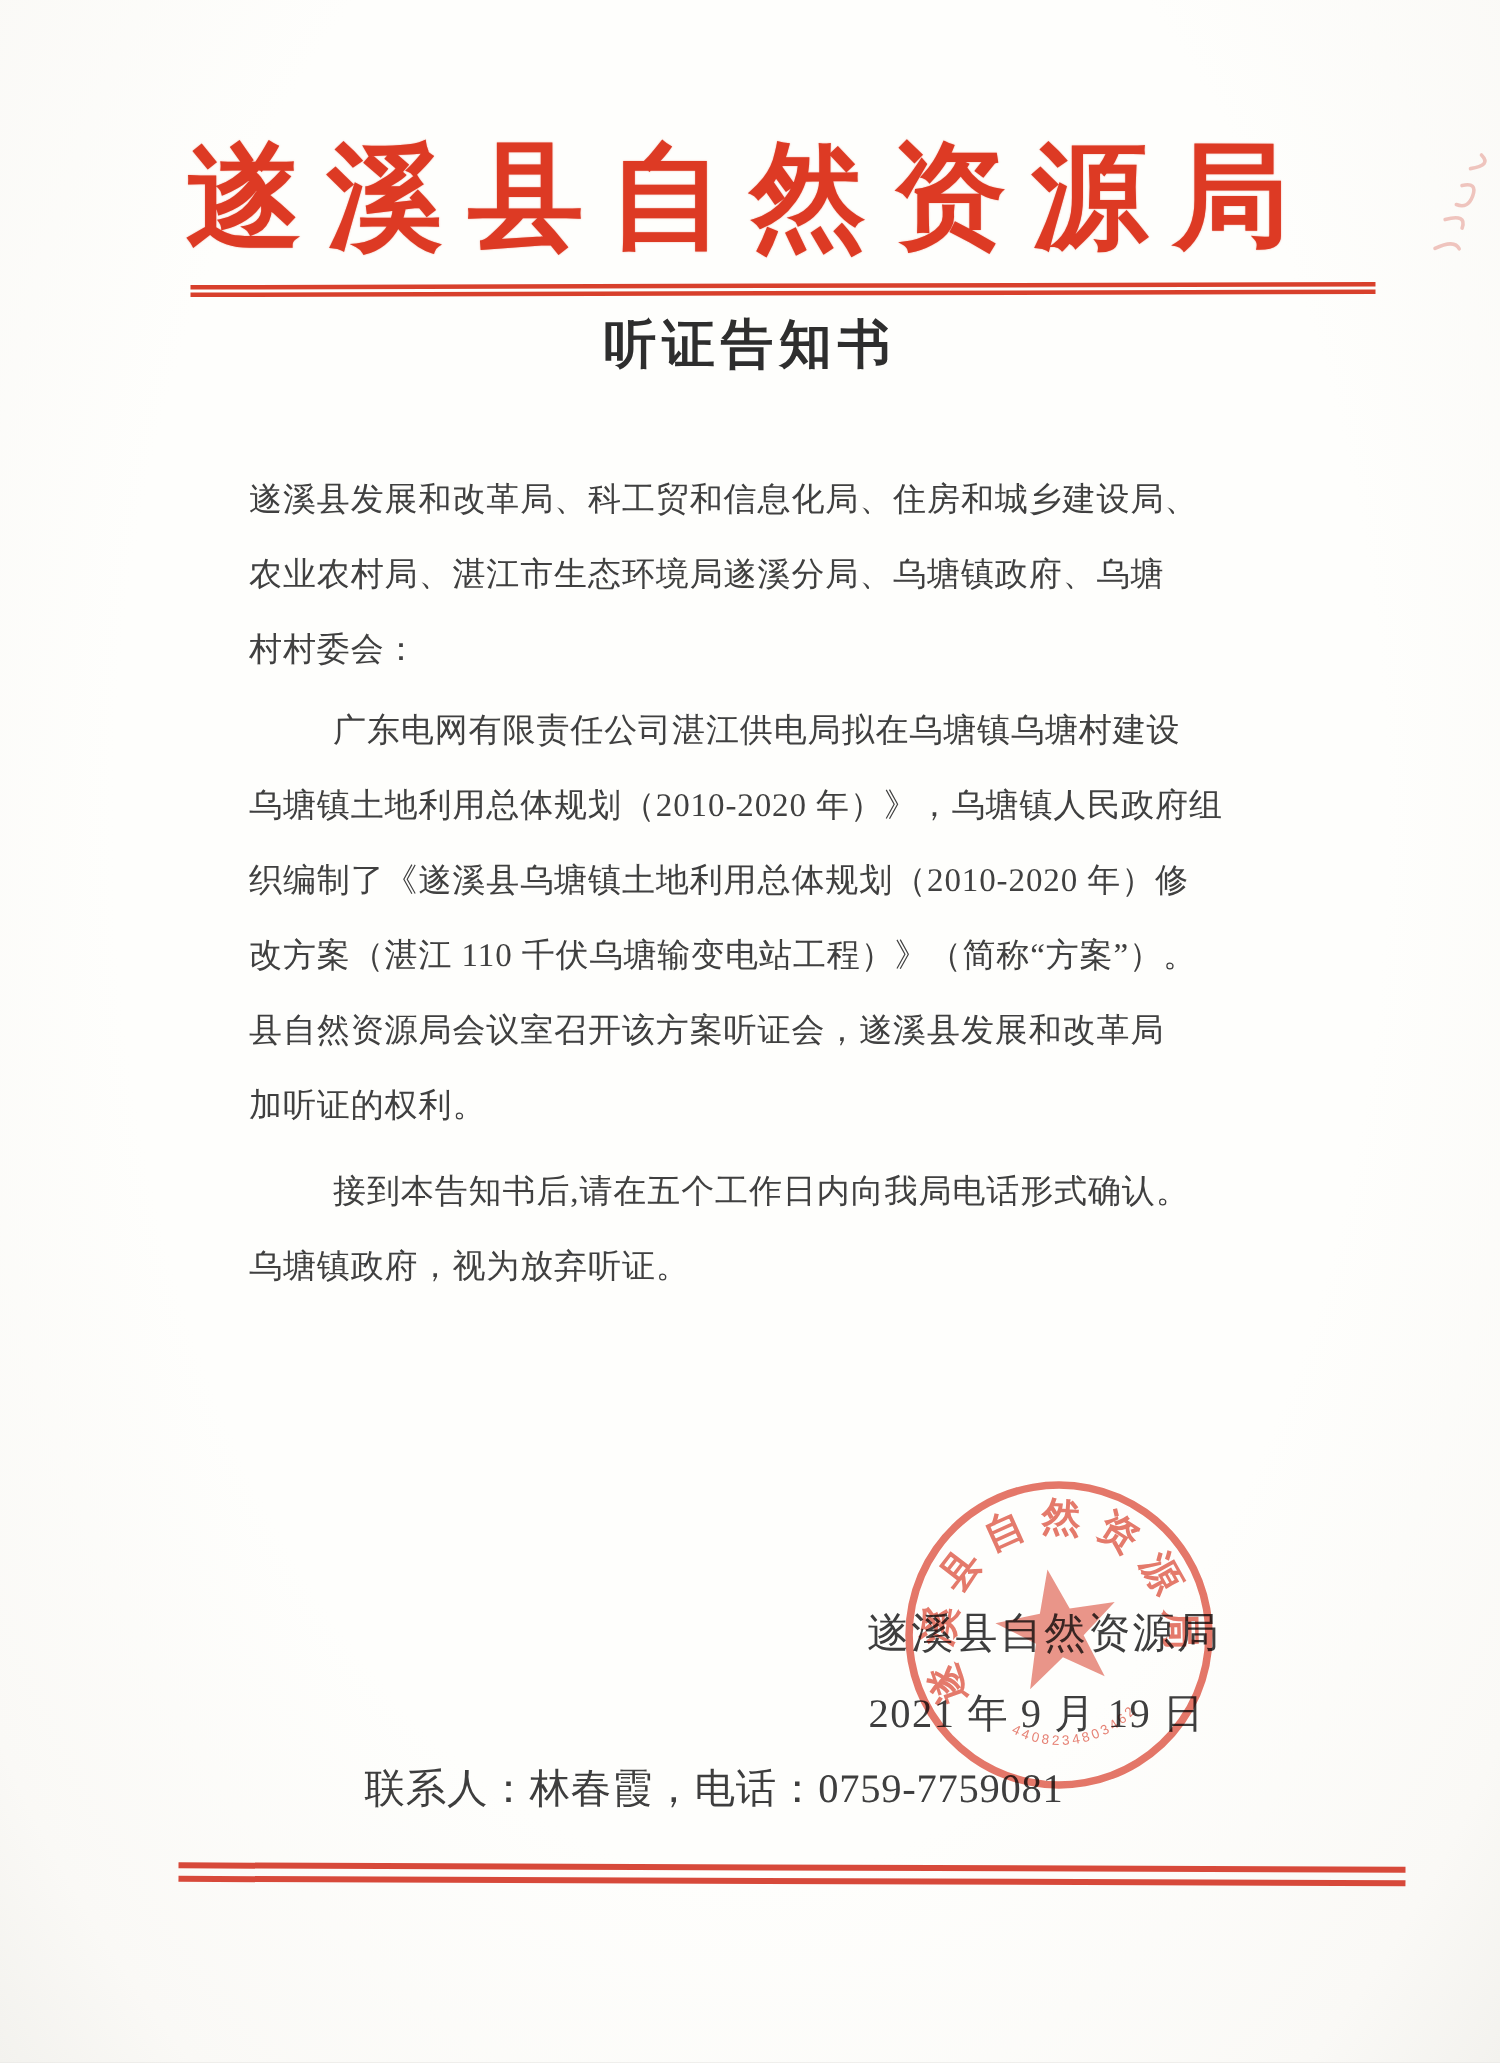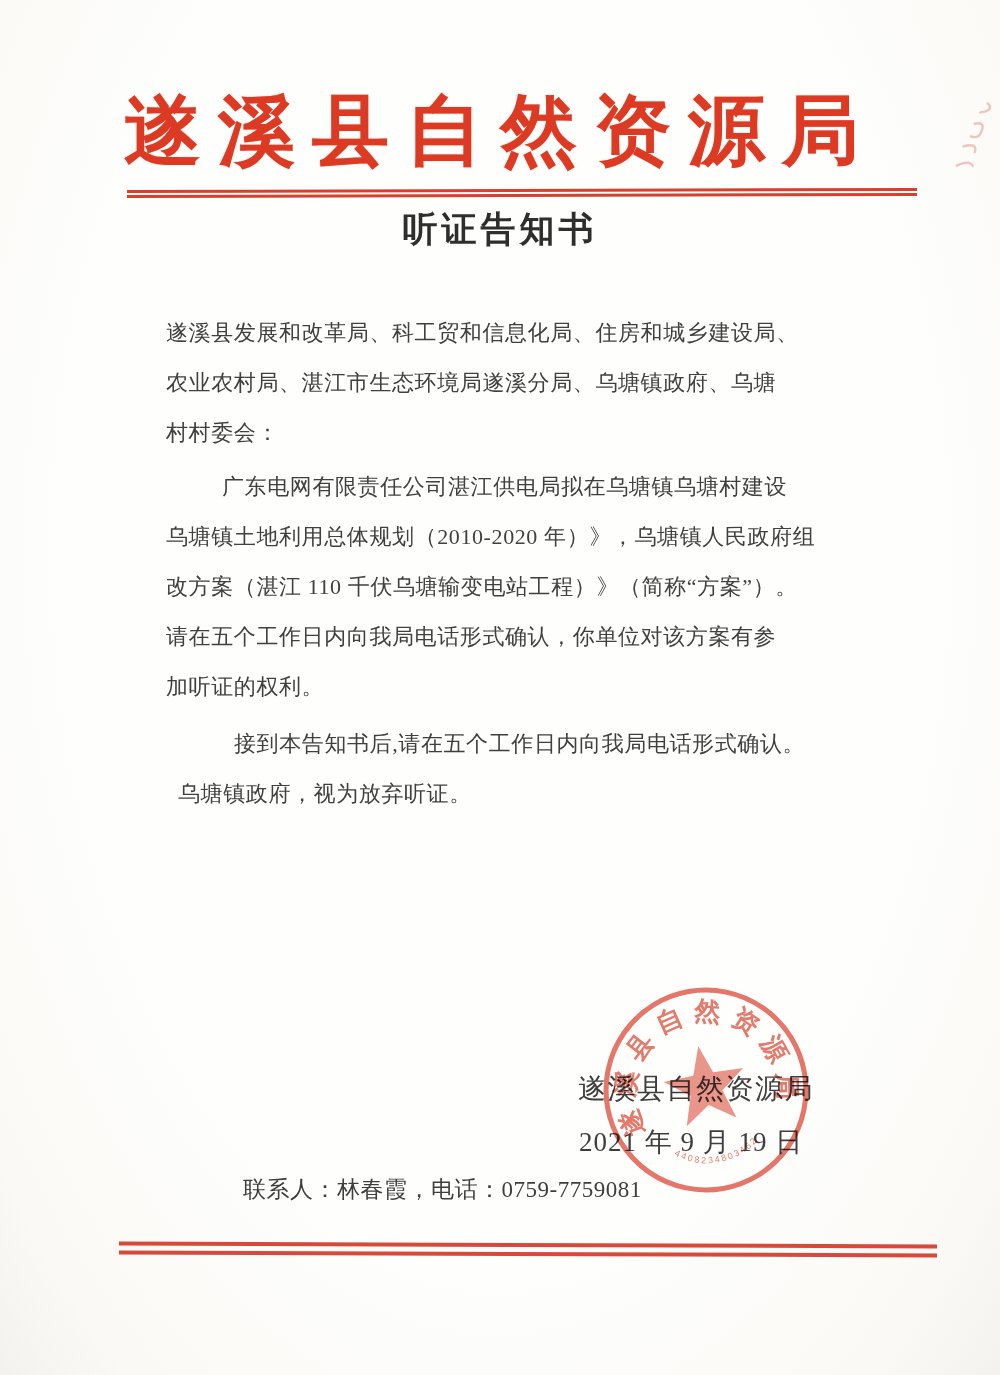--- a/index.html
+++ b/index.html
@@ -53,41 +53,41 @@
   
   .body-text {
     position: absolute;
     top: 308px; left: 166px; width: 730px;
     font-size: 22px;
     letter-spacing: 0.6px;
     color: #404040;
     line-height: 50px;
   }
   .body-text .para { margin-bottom: 4px; }
-  .body-text .para.p3 { margin-top: 7px; margin-left: 12px; }
+  .body-text .para.p3 { margin-top: 7px; }
   .line { height: 50px; white-space: nowrap; }
   .line.indent { padding-left: 56px; }
 
   
   .signer {
     position: absolute;
     top: 1070px; left: 578px;
     font-size: 28px; letter-spacing: 1.5px;
     color: #3e3e3e; white-space: nowrap;
   }
   .sign-date {
     position: absolute;
     top: 1124px; left: 579px;
     font-size: 27px; letter-spacing: 1px;
     color: #3e3e3e; white-space: nowrap;
   }
   .contact-line {
     position: absolute;
     top: 1174px; left: 243px;
-    font-size: 23px; letter-spacing: 0.5px;
+    font-size: 27px; letter-spacing: 0.5px;
     color: #3e3e3e; white-space: nowrap;
   }
 
   
   .seal {
     position: absolute;
     top: 983px; left: 599px;
     width: 214px; height: 214px;
     mix-blend-mode: multiply;
     transform: rotate(-10deg);
@@ -133,22 +133,23 @@
 
   <div class="body-text">
     <div class="para p1">
       <div class="line">遂溪县发展和改革局、科工贸和信息化局、住房和城乡建设局、</div>
       <div class="line">农业农村局、湛江市生态环境局遂溪分局、乌塘镇政府、乌塘</div>
       <div class="line">村村委会：</div>
     </div>
     <div class="para p2">
       <div class="line indent">广东电网有限责任公司湛江供电局拟在乌塘镇乌塘村建设</div>
       <div class="line">乌塘镇土地利用总体规划（2010-2020 年）》，乌塘镇人民政府组</div>
+      <div class="line">织编制了《遂溪县乌塘镇土地利用总体规划（2010-2020 年）修</div>
       <div class="line">改方案（湛江 110 千伏乌塘输变电站工程）》（简称“方案”）。</div>
-      <div class="line">请在五个工作日内向我局电话形式确认，你单位对该方案有参</div>
+      <div class="line">县自然资源局会议室召开该方案听证会，遂溪县发展和改革局</div>
       <div class="line">加听证的权利。</div>
     </div>
     <div class="para p3">
       <div class="line indent">接到本告知书后,请在五个工作日内向我局电话形式确认。</div>
       <div class="line">乌塘镇政府，视为放弃听证。</div>
     </div>
   </div>
 
   <div class="signer">遂溪县自然资源局</div>
   <div class="sign-date">2021 年 9 月 19 日</div>

